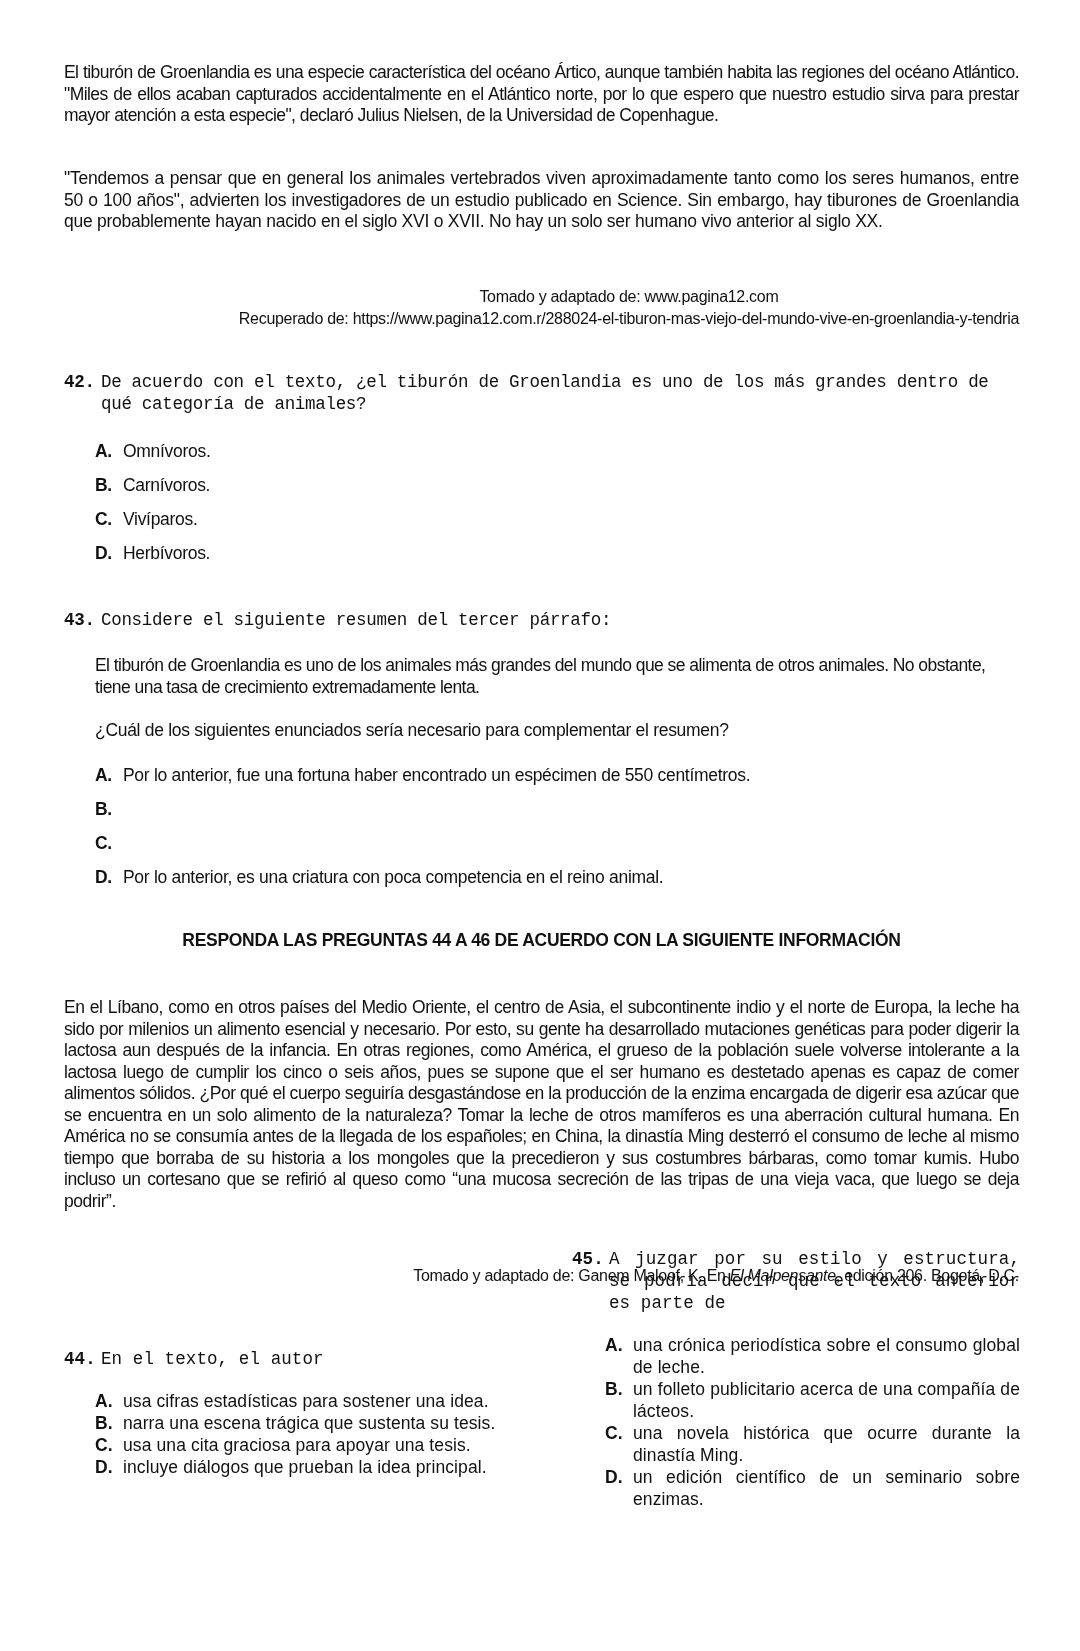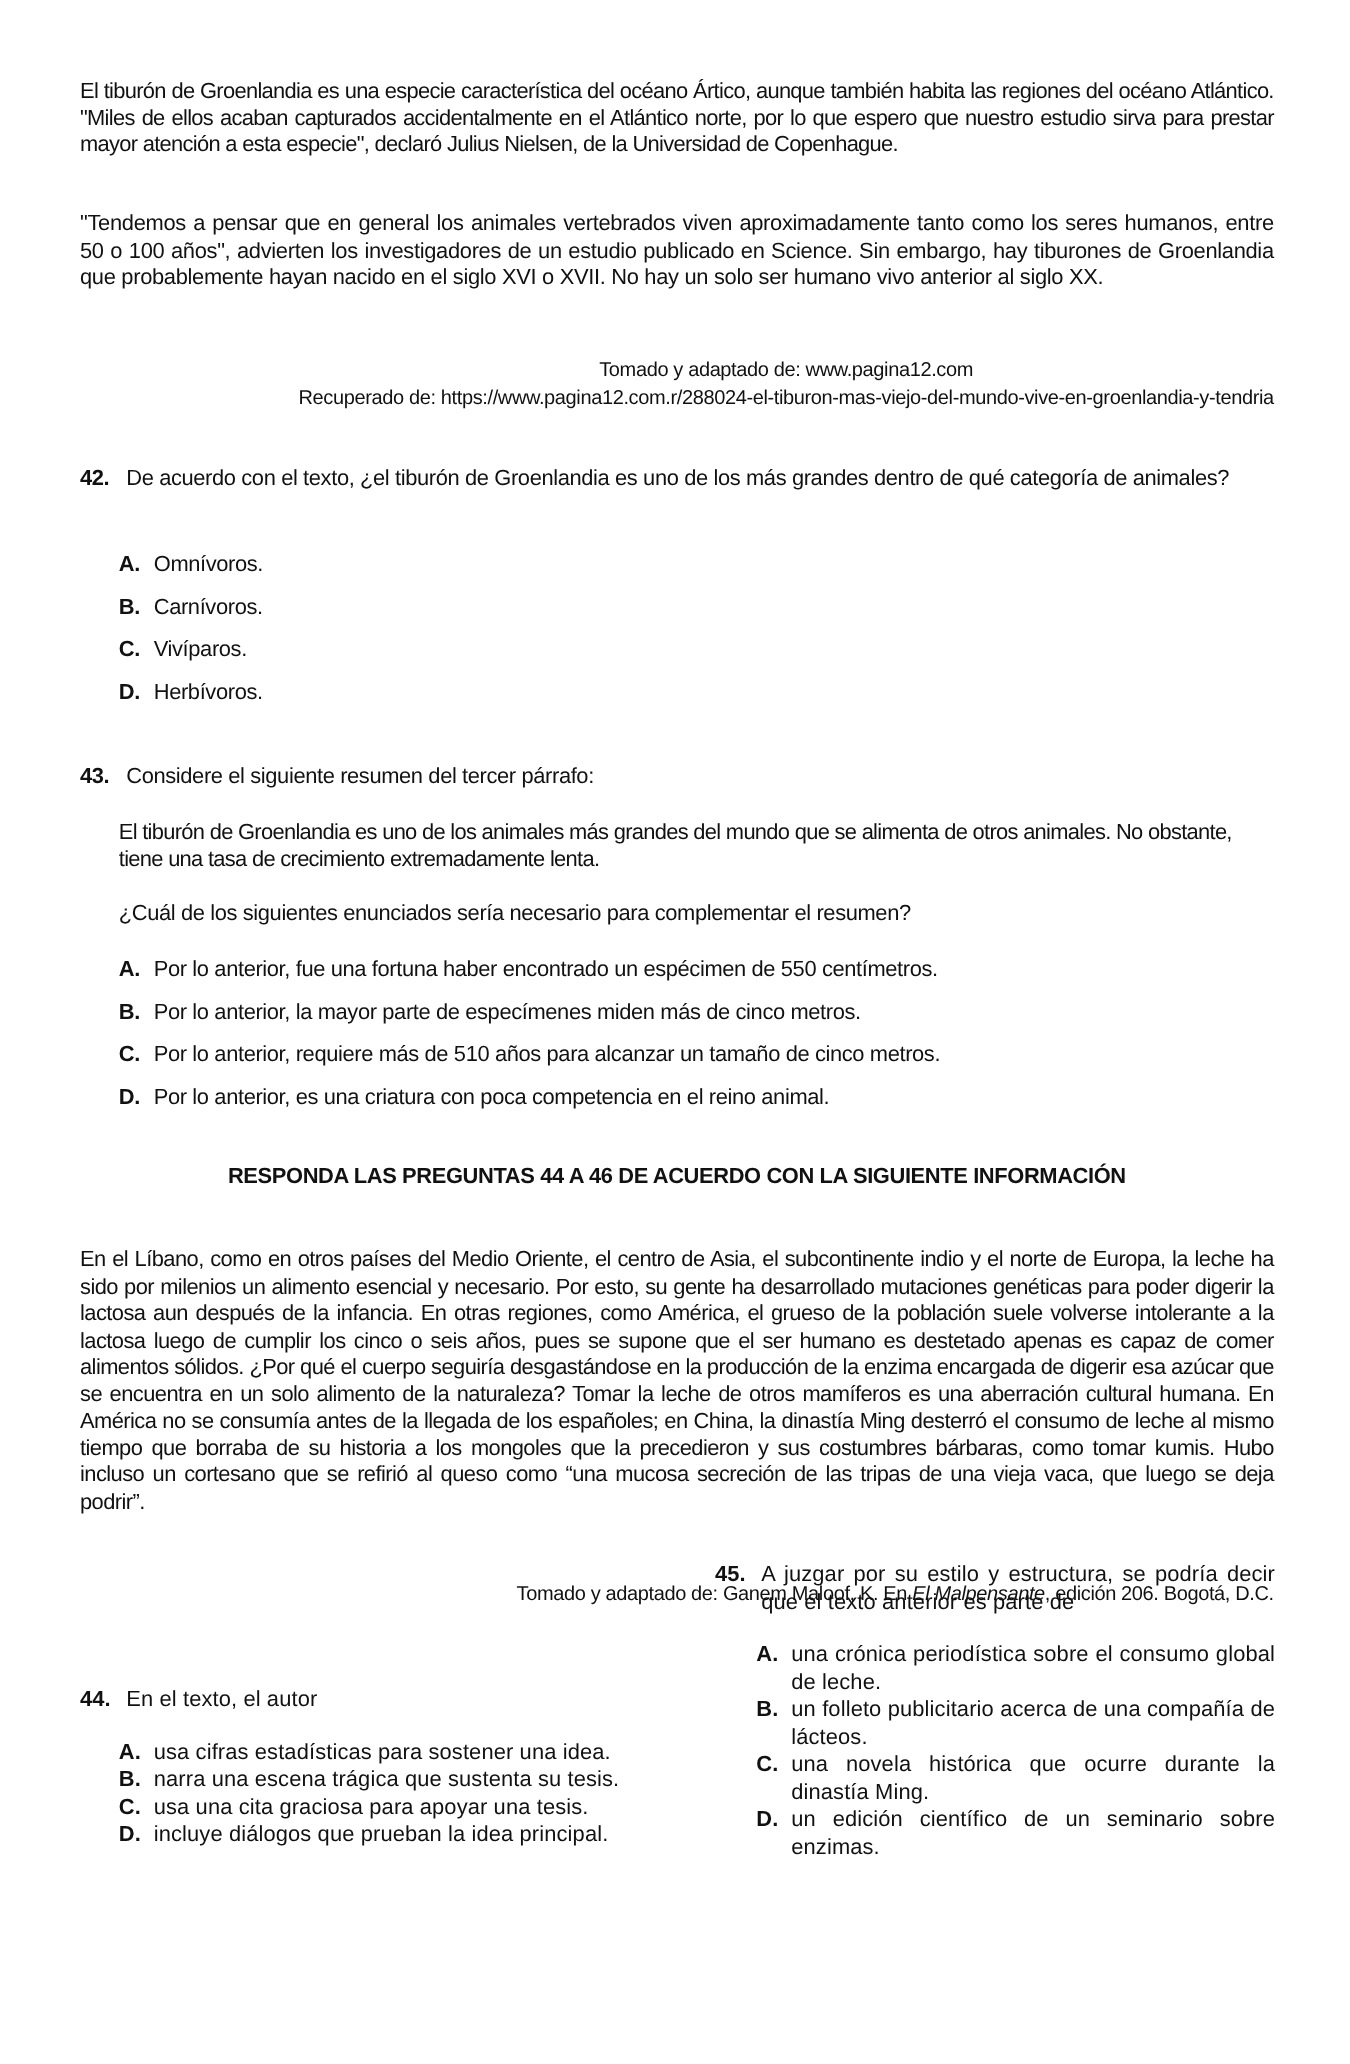--- a/index.html
+++ b/index.html
@@ -52,20 +52,21 @@
       line-height: 21.5px;
       letter-spacing: -0.3px;
     }
     .q-num {
       font-weight: bold;
       display: inline-block;
       width: 37px;
     }
     .q-stem-wrap {
       display: flex;
+      font-family: Liberation Mono, monospace;
     }
     .q-stem-wrap .q-num { flex: 0 0 37px; }
     .q-stem { flex: 1; }
     .options {
       position: absolute;
       left: 95px;
       font-size: 17.5px;
       letter-spacing: -0.3px;
     }
     .option {
@@ -155,25 +156,23 @@
   </div>
   <p class="summary" style="top:720px; margin:0; letter-spacing:-0.3px;">¿Cuál de los siguientes enunciados sería necesario para complementar el resumen?</p>
   <p class="summary" style="top:655px; margin:0;">El tiburón de Groenlandia es uno de los animales más grandes del mundo que se alimenta de otros animales. No obstante, tiene una tasa de crecimiento extremadamente lenta.</p>
   <div class="options" style="top:765px;">
     <div class="option">
       <span class="opt-letter">A.</span>
       <span>Por lo anterior, fue una fortuna haber encontrado un espécimen de 550 centímetros.</span>
     </div>
     <div class="option">
       <span class="opt-letter">B.</span>
-      <span>Por lo anterior, la mayor parte de especímenes miden más de cinco metros.</span>
     </div>
     <div class="option">
       <span class="opt-letter">C.</span>
-      <span>Por lo anterior, requiere más de 510 años para alcanzar un tamaño de cinco metros.</span>
     </div>
     <div class="option">
       <span class="opt-letter">D.</span>
       <span>Por lo anterior, es una criatura con poca competencia en el reino animal.</span>
     </div>
   </div>
 
   <div class="instruction">RESPONDA LAS PREGUNTAS 44 A 46 DE ACUERDO CON LA SIGUIENTE INFORMACIÓN</div>
 
   <p class="para narrow" style="top:997px; letter-spacing:-0.45px;">En el Líbano, como en otros países del Medio Oriente, el centro de Asia, el subcontinente indio y el norte de Europa, la leche ha sido por milenios un alimento esencial y necesario. Por esto, su gente ha desarrollado mutaciones genéticas para poder digerir la lactosa aun después de la infancia. En otras regiones, como América, el grueso de la población suele volverse intolerante a la lactosa luego de cumplir los cinco o seis años, pues se supone que el ser humano es destetado apenas es capaz de comer alimentos sólidos. ¿Por qué el cuerpo seguiría desgastándose en la producción de la enzima encargada de digerir esa azúcar que se encuentra en un solo alimento de la naturaleza? Tomar la leche de otros mamíferos es una aberración cultural humana. En América no se consumía antes de la llegada de los españoles; en China, la dinastía Ming desterró el consumo de leche al mismo tiempo que borraba de su historia a los mongoles que la precedieron y sus costumbres bárbaras, como tomar kumis. Hubo incluso un cortesano que se refirió al queso como “una mucosa secreción de las tripas de una vieja vaca, que luego se deja podrir”.</p>

